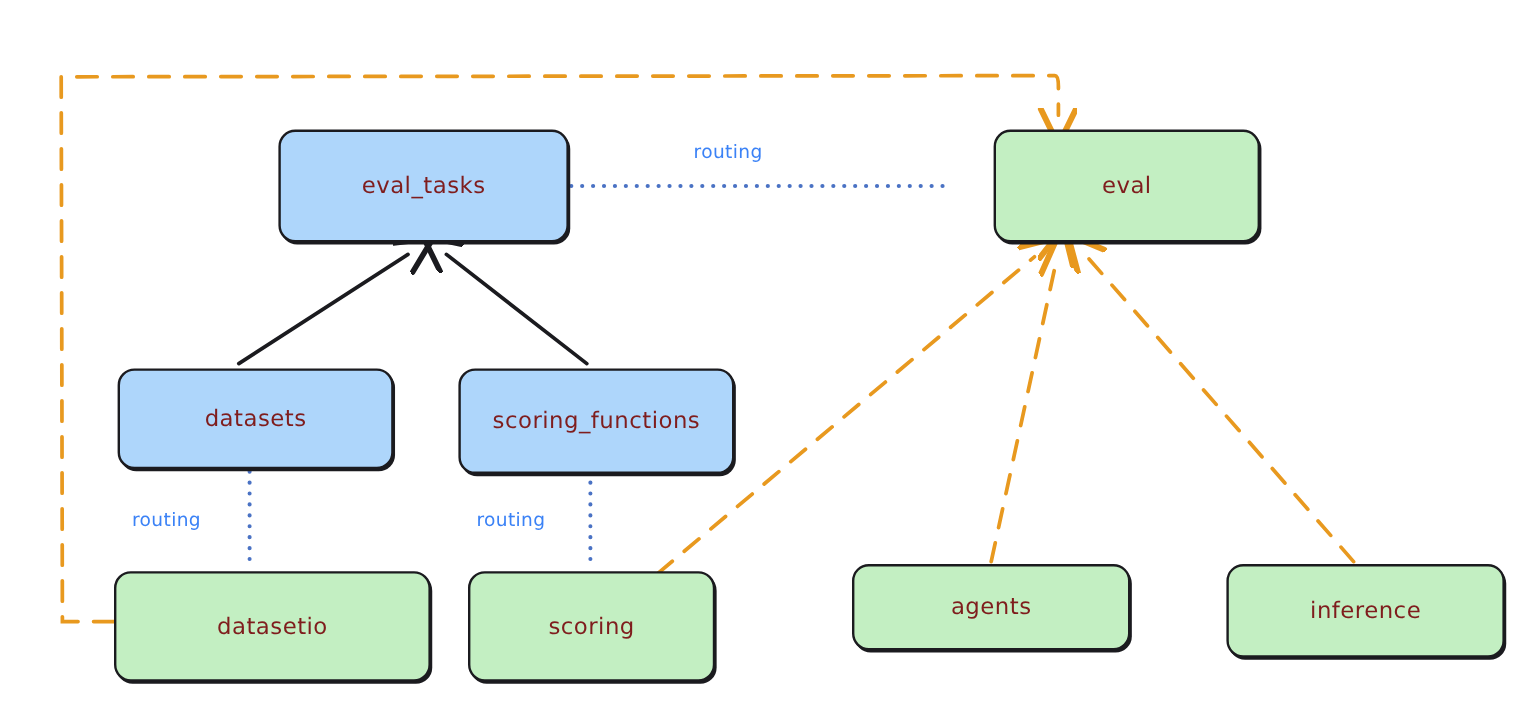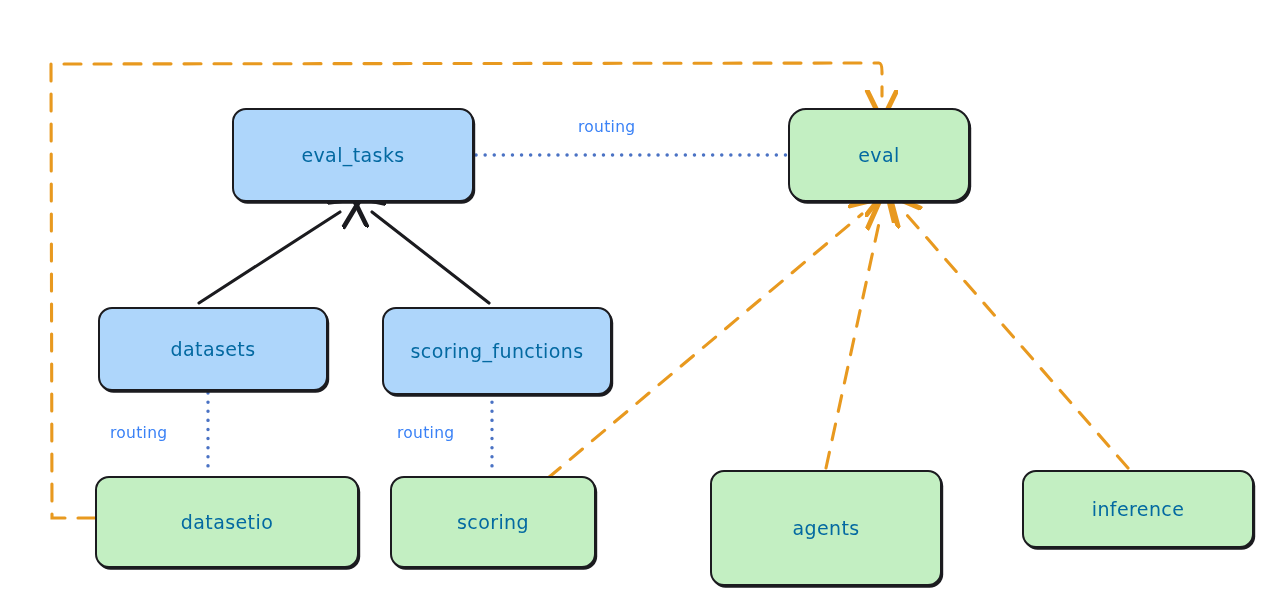--- a/index.html
+++ b/index.html
@@ -30,21 +30,21 @@
     box-sizing: border-box;
     border: 2.6px solid #1b1b1f;
     border-radius: 14px;
     display: flex;
     align-items: center;
     justify-content: center;
     box-shadow: 1.6px 2.2px 0 -0.4px #1b1b1f;
   }
   .node-label {
     font-size: 19px;
-    color: #0369a1;
+    color: #7f1d1d;
     letter-spacing: 0.4px;
     white-space: nowrap;
     font-weight: 400;
   }
   .node.blue  { background: #aed6fb; }
   .node.green { background: #c3efc2; }
 
   .edge-label {
     position: absolute;
     font-size: 15.5px;
@@ -97,41 +97,41 @@
     </g>
     <g>
       <path d="M492,393 L492,474" fill="none" stroke="#4a72c4" stroke-width="3.4" stroke-dasharray="0.1 9" stroke-linecap="round"></path>
     </g>
   </svg>
 
   <div class="node blue" style="left:232px; top:108px; width:242px; height:94px;">
     <span class="node-label">eval_tasks</span>
   </div>
 
-  <div class="node green" style="left:788px; top:108px; width:182px; height:94px;border-radius:18px;">
+  <div class="node green" style="left:828px; top:108px; width:222px; height:94px;">
     <span class="node-label">eval</span>
   </div>
 
   <div class="node blue" style="left:98px; top:307px; width:230px; height:84px;">
     <span class="node-label">datasets</span>
   </div>
 
   <div class="node blue" style="left:382px; top:307px; width:230px; height:88px;">
     <span class="node-label">scoring_functions</span>
   </div>
 
   <div class="node green" style="left:95px; top:476px; width:264px; height:92px;">
     <span class="node-label">datasetio</span>
   </div>
 
   <div class="node green" style="left:390px; top:476px; width:206px; height:92px;">
     <span class="node-label">scoring</span>
   </div>
 
-  <div class="node green" style="left:710px; top:470px; width:232px; height:116px;">
+  <div class="node green" style="left:710px; top:470px; width:232px; height:72px;">
     <span class="node-label">agents</span>
   </div>
 
   <div class="node green" style="left:1022px; top:470px; width:232px; height:78px;">
     <span class="node-label">inference</span>
   </div>
 
   <div class="edge-label" style="left:578px; top:118px;">routing</div>
 
   <div class="edge-label" style="left:110px; top:424px;">routing</div>

